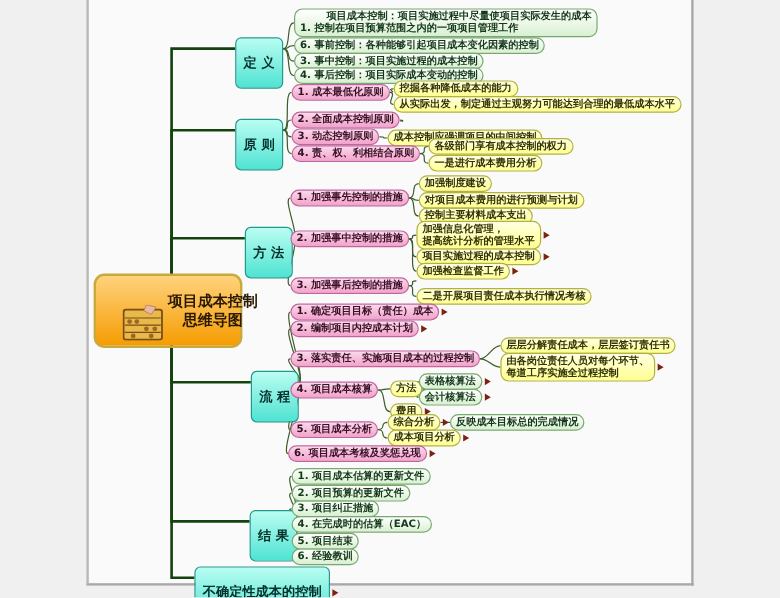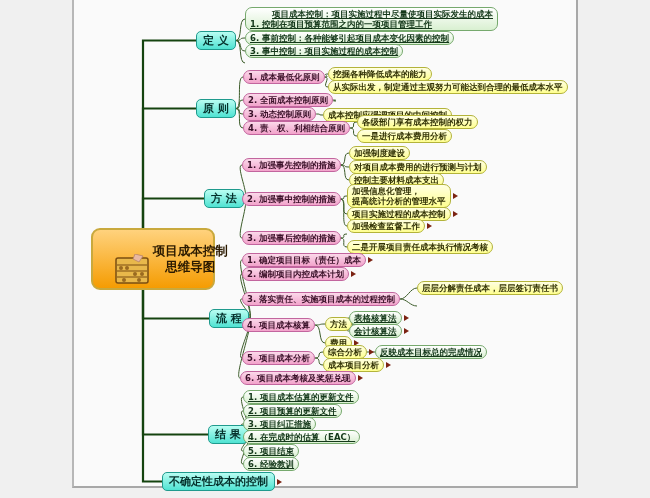--- a/index.html
+++ b/index.html
@@ -4,27 +4,27 @@
 <style>
   html,body{margin:0;padding:0;background:#ededed;}
   #canvas{position:relative;width:650px;height:498px;background:#f0f0f0;overflow:hidden;
           font-family:"DejaVu Sans",sans-serif;}
   #page{position:absolute;left:72px;top:0;width:506px;height:488px;background:#fafafa;
         border-left:2px solid #b7b7b7;border-right:2px solid #a8a8a8;border-bottom:2px solid #a8a8a8;
         box-sizing:border-box;z-index:0;}
   #connectors{position:absolute;left:0;top:0;z-index:1;}
   .node{position:absolute;font-weight:bold;font-size:8.5px;line-height:10px;padding:1px 4px;
         border:1px solid;border-radius:7px;white-space:pre;z-index:2;box-sizing:border-box;}
-  .n-green{background:linear-gradient(180deg,#ffffff,#d9f0d1);border-color:#76a96d;color:#14381a;text-decoration:underline;}
+  .n-green{background:linear-gradient(180deg,#ffffff,#d9f0d1);border-color:#76a96d;color:#14381a;}
   .n-pink{background:linear-gradient(180deg,#fbd9ea,#f2a3cb);border-color:#c2659e;color:#3a1028;border-radius:9px;}
   .n-yellow{background:linear-gradient(180deg,#ffffe2,#ffff90);border-color:#b3b33a;color:#333306;}
   .n-cyan{background:linear-gradient(180deg,#b9fdf2,#4fe3d2);border-color:#1f9a8d;color:#04302b;
-          font-size:11px;line-height:13px;padding:2px 6px;border-radius:5px;}
+          font-size:11px;line-height:13px;padding:14px 6px;border-radius:5px;}
   .n-center{background:linear-gradient(180deg,#ffd27d,#f59c02);border:2px solid #c9a93d;border-radius:9px;
-            display:flex;align-items:center;gap:4px;padding:3px 4px;margin-left:13px;}
+            display:flex;align-items:center;gap:4px;padding:3px 4px;}
   .center-text{font-size:12.5px;line-height:16px;font-weight:bold;color:#2b1a00;white-space:pre;text-align:center;flex:1;}
   .indent1{text-indent:22px;}
   .arr::after{content:"";position:absolute;right:-8px;top:50%;transform:translateY(-50%);
         width:0;height:0;border-left:5px solid #7b2212;border-top:3.5px solid transparent;border-bottom:3.5px solid transparent;}
 </style>
 </head>
 <body>
 
 <div id="canvas">
   <div id="page"></div>
@@ -107,20 +107,21 @@
   <div class="node n-cyan" id="b-prin" style="left:196px;top:99px">原 则</div>
   <div class="node n-cyan" id="b-meth" style="left:204px;top:189px">方 法</div>
   <div class="node n-cyan" id="b-proc" style="left:209px;top:309px">流 程</div>
   <div class="node n-cyan" id="b-res" style="left:208px;top:425px">结 果</div>
   <div class="node n-cyan arr" id="b-unc" style="left:162px;top:472px">不确定性成本的控制</div>
 
   <div class="node n-green indent1" id="d1" style="left:245px;top:7px">项目成本控制：项目实施过程中尽量使项目实际发生的成本
 1. 控制在项目预算范围之内的一项项目管理工作</div>
   <div class="node n-green" id="d2" style="left:245px;top:31px">6. 事前控制：各种能够引起项目成本变化因素的控制</div>
   <div class="node n-green" id="d3" style="left:245px;top:44px">3. 事中控制：项目实施过程的成本控制</div>
+  <div class="node n-green" id="d4" style="left:245px;top:56px">4. 事后控制：项目实际成本变动的控制</div>
 
   <div class="node n-pink" id="p1" style="left:243px;top:70px">1. 成本最低化原则</div>
   <div class="node n-yellow" id="p1a" style="left:328px;top:67px">挖掘各种降低成本的能力</div>
   <div class="node n-yellow" id="p1b" style="left:328px;top:80px">从实际出发，制定通过主观努力可能达到合理的最低成本水平</div>
   <div class="node n-pink" id="p2" style="left:243px;top:93px">2. 全面成本控制原则</div>
   <div class="node n-pink" id="p3" style="left:243px;top:107px">3. 动态控制原则</div>
   <div class="node n-yellow" id="p3a" style="left:323px;top:108px">成本控制应强调项目的中间控制</div>
   <div class="node n-pink" id="p4" style="left:243px;top:121px">4. 责、权、利相结合原则</div>
   <div class="node n-yellow" id="p4a" style="left:357px;top:115px">各级部门享有成本控制的权力</div>
   <div class="node n-yellow" id="p4b" style="left:357px;top:129px">一是进行成本费用分析</div>
@@ -134,20 +135,22 @@
 提高统计分析的管理水平</div>
   <div class="node n-yellow arr" id="m2b" style="left:347px;top:207px">项目实施过程的成本控制</div>
   <div class="node n-yellow arr" id="m2c" style="left:347px;top:219px">加强检查监督工作</div>
   <div class="node n-pink" id="m3" style="left:242px;top:231px">3. 加强事后控制的措施</div>
   <div class="node n-yellow" id="m3b" style="left:347px;top:240px">二是开展项目责任成本执行情况考核</div>
 
   <div class="node n-pink arr" id="f1" style="left:242px;top:253px">1. 确定项目目标（责任）成本</div>
   <div class="node n-pink arr" id="f2" style="left:242px;top:267px">2. 编制项目内控成本计划</div>
   <div class="node n-pink" id="f3" style="left:242px;top:292px">3. 落实责任、实施项目成本的过程控制</div>
   <div class="node n-yellow" id="f3a" style="left:417px;top:281px">层层分解责任成本，层层签订责任书</div>
+  <div class="node n-yellow arr" id="f3b" style="left:417px;top:294px">由各岗位责任人员对每个环节、
+每道工序实施全过程控制</div>
   <div class="node n-pink" id="f4" style="left:242px;top:318px">4. 项目成本核算</div>
   <div class="node n-yellow" id="f4a" style="left:325px;top:317px">方法</div>
   <div class="node n-green arr" id="f4a1" style="left:349px;top:311px">表格核算法</div>
   <div class="node n-green arr" id="f4a2" style="left:349px;top:324px">会计核算法</div>
   <div class="node n-yellow arr" id="f4b" style="left:325px;top:336px">费用</div>
   <div class="node n-pink" id="f5" style="left:242px;top:351px">5. 项目成本分析</div>
   <div class="node n-yellow arr" id="f5a" style="left:323px;top:345px">综合分析</div>
   <div class="node n-green" id="f5a1" style="left:375px;top:345px">反映成本目标总的完成情况</div>
   <div class="node n-yellow arr" id="f5b" style="left:323px;top:358px">成本项目分析</div>
   <div class="node n-pink arr" id="f6" style="left:240px;top:371px">6. 项目成本考核及奖惩兑现</div>

